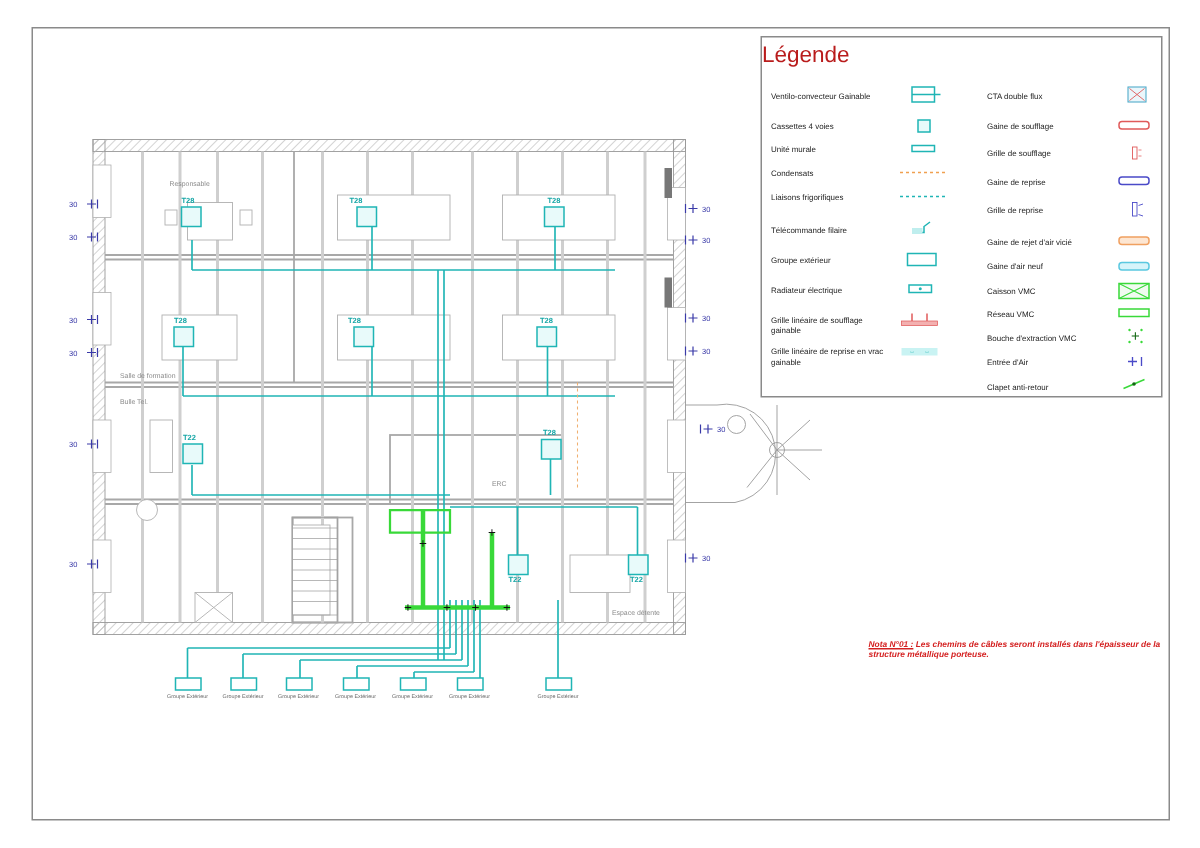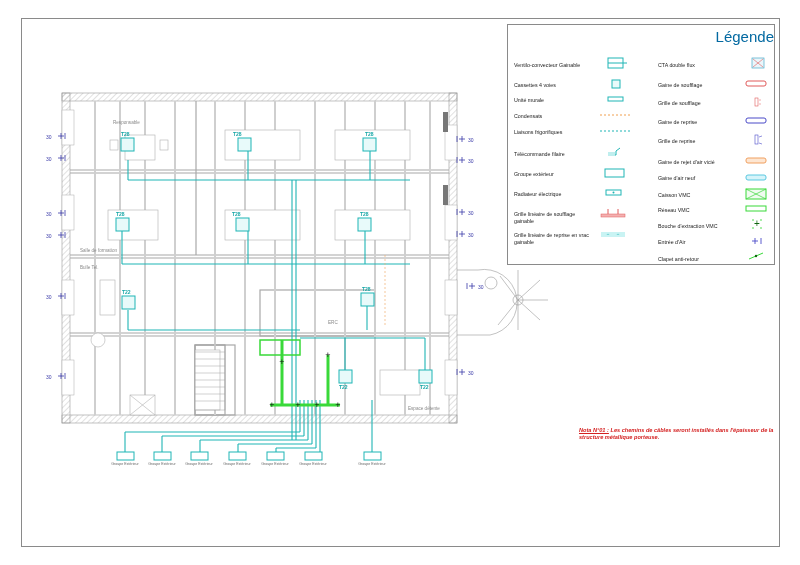--- a/index.html
+++ b/index.html
@@ -1,20 +1,20 @@
 <!DOCTYPE html>
 <html><head>
 <meta charset="utf-8">
 <style>
   html,body{margin:0;padding:0;background:#fff;}
   body{width:800px;height:565px;position:relative;overflow:hidden;font-family:"Liberation Sans",sans-serif;}
   .frame{position:absolute;left:21px;top:18px;width:759px;height:529px;border:1px solid #8a8a8a;box-sizing:border-box;}
   .plan{position:absolute;left:0;top:0;width:800px;height:565px;}
   .legend{position:absolute;left:507px;top:24px;width:268px;height:241px;border:1px solid #8a8a8a;background:#fff;box-sizing:border-box;}
-  .legend-title{position:absolute;left:0;top:3px;width:100%;text-align:right;font-size:15px;color:#0369a1;}
+  .legend-title{position:absolute;left:0;top:3px;width:100%;text-align:left;font-size:15px;color:#b91c1c;}
   .lg-item{position:absolute;font-size:5.3px;color:#222;line-height:6.5px;}
   .lg-sym{position:absolute;}
   .nota{position:absolute;left:579px;top:427px;width:200px;font-size:5.6px;line-height:7px;color:#d42020;font-style:italic;font-weight:bold;}
   .nota .u{text-decoration:underline;}
   .lbl{position:absolute;font-size:4.6px;color:#8a8a8a;}
   .tag{position:absolute;font-size:5px;color:#16a6a6;font-weight:bold;}
   .rad-lbl{position:absolute;font-size:5px;color:#3a3aa8;}
   .ge-lbl{position:absolute;font-size:3.6px;color:#666;text-align:center;width:36px;line-height:4.2px;}
 </style>
 </head>

